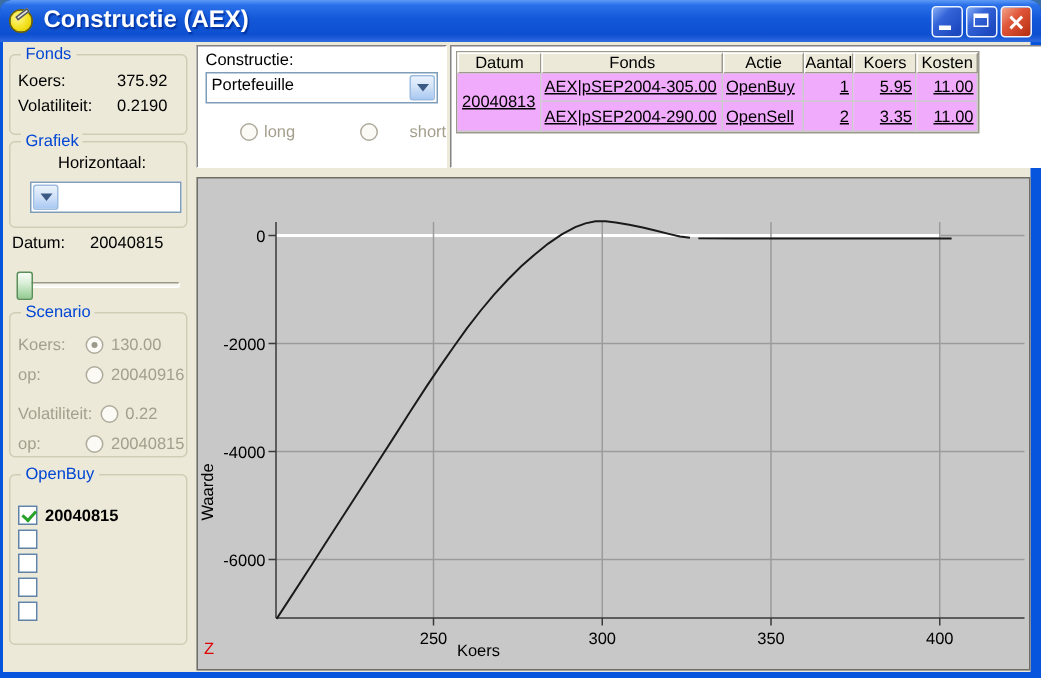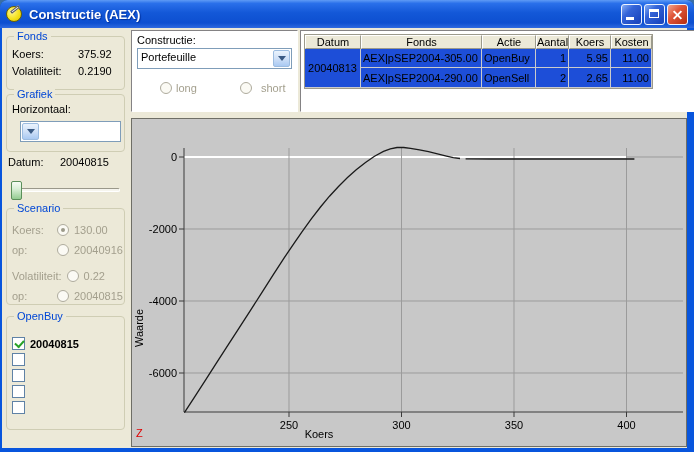--- a/index.html
+++ b/index.html
@@ -8,21 +8,21 @@
           overflow:hidden;font-family:"Liberation Sans",sans-serif;font-size:11px;color:#000;}
   
   .titlebar{position:absolute;left:0;top:0;right:0;height:28px;
     background:linear-gradient(180deg,#5f9bf5 0%,#2a70ea 12%,#1358d8 45%,#0d4fd0 82%,#2f6ae0 100%);
     border-radius:7px 7px 0 0;display:flex;align-items:center;padding:0 6px;}
   .title-icon{width:18px;height:18px;margin-right:5px;position:relative;}
   .title-icon .coin{position:absolute;left:0;top:1px;width:16px;height:16px;border-radius:50%;
     background:radial-gradient(circle at 35% 35%,#fff690,#f3e11c 55%,#d8c400);border:1px solid #6e6200;}
   .title-icon .pencil{position:absolute;left:4px;top:3px;width:10px;height:3px;background:#e8e8e8;
     border:1px solid #555;transform:rotate(-38deg);}
-  .title-text{color:#fff;font-weight:bold;font-size:13px;text-shadow:1px 1px 1px #00309c;white-space:nowrap;}
+  .title-text{color:#fff;font-weight:bold;font-size:16px;text-shadow:1px 1px 1px #00309c;white-space:nowrap;}
   .tb-buttons{margin-left:auto;display:flex;gap:2px;}
   .tb-btn{width:21px;height:21px;border-radius:3px;border:1px solid #eef4ff;position:relative;cursor:default;}
   .btn-min,.btn-max{background:linear-gradient(135deg,#86aef5 0%,#3464d8 35%,#1c48c0 85%);}
   .btn-close{background:linear-gradient(135deg,#f2a78e 0%,#e0563a 40%,#bc3416 90%);}
   .glyph-min{position:absolute;left:4px;bottom:4px;width:8px;height:3px;background:#fff;}
   .glyph-max{position:absolute;left:4px;top:4px;width:10px;height:9px;border:1px solid #fff;border-top:3px solid #fff;}
   .glyph-x1,.glyph-x2{position:absolute;left:4px;top:9px;width:11px;height:2px;background:#fff;}
   .glyph-x1{transform:rotate(45deg);} .glyph-x2{transform:rotate(-45deg);}
   
   .client{position:absolute;left:2px;top:28px;width:685px;height:420px;background:#ece9d8;}
@@ -56,22 +56,22 @@
   .scn-row .lbl{min-width:40px;}
   
   .ln-row{display:flex;align-items:center;gap:5px;padding-left:5px;height:13px;margin-bottom:3px;}
   
   .tbl{position:absolute;left:3px;top:3px;display:grid;
        grid-template-columns:56px 121px 54px 33px 42px 41px;grid-template-rows:14px 19px 20px;
        border:1px solid #9c9a8c;background:#fff;}
   .th{background:#ece9d8;border-top:1px solid #fff;border-left:1px solid #fff;
       border-right:1px solid #9c9a8c;border-bottom:1px solid #9c9a8c;
       display:flex;align-items:center;justify-content:center;overflow:hidden;}
-  .td{background:#1d4ed8;border-right:1px solid #cbcbcb;border-bottom:1px solid #cbcbcb;
-      display:flex;align-items:center;padding:0 2px;white-space:nowrap;overflow:hidden;}
+  .td{background:#f0abfc;border-right:1px solid #cbcbcb;border-bottom:1px solid #cbcbcb;
+      display:flex;align-items:center;padding:0 2px;white-space:nowrap;overflow:hidden;text-decoration:underline;}
   .td.num{justify-content:flex-end;}
   .td.ctr{justify-content:center;}
   .td.merge{grid-row:2/4;}
   
   .chart-panel{position:absolute;left:129px;top:90px;width:556px;height:329px;background:#c8c8c8;
                border:1px solid #6e6e66;}
   .chart-panel svg{position:absolute;left:0;top:0;}
   svg text{font-family:"Liberation Sans",sans-serif;}
   .waarde-label{position:absolute;left:-47px;top:203px;width:108px;text-align:center;transform:rotate(-90deg);}
   .koers-label{position:absolute;left:127px;top:309px;width:120px;text-align:center;}
@@ -113,21 +113,21 @@
           <span>375.92</span>
         </div>
         <div style="display:flex;padding:5px 0 0 5px;">
           <span style="width:66px;">Volatiliteit:</span>
           <span>0.2190</span>
         </div>
       </div>
 
       <div class="groupbox" style="left:4px;top:66px;width:119px;height:58px;">
         <span class="caption">Grafiek</span>
-        <div style="padding:8px 0 0 5px;">Horizontaal:</div>
+        <div style="padding:8px 0 0 5px;text-align:center;">Horizontaal:</div>
         <div class="combo" style="left:13px;top:26px;width:101px;">
           <span class="cbtn">
               <span class="chev"></span>
             </span>
         </div>
       </div>
 
       <div class="abs" style="left:6px;top:128px;display:flex;">
         <span style="width:52px;">Datum:</span>
         <span>20040815</span>
@@ -195,21 +195,21 @@
       <div class="combo" style="left:5px;top:17px;width:155px;gap:48px;">
         <span class="cval">Portefeuille</span>
         <span class="cbtn">
             <span class="chev"></span>
           </span>
       </div>
       <div class="abs" style="left:28px;top:51px;display:flex;align-items:center;gap:4px;">
         <span class="radio"></span>
         <span class="dim">long</span>
       </div>
-      <div class="abs" style="left:108px;top:51px;display:flex;align-items:flex-start;gap:9px;">
+      <div class="abs" style="left:108px;top:51px;display:flex;align-items:flex-start;gap:21px;">
         <span class="radio"></span>
         <span class="dim">short</span>
       </div>
     </div>
 
     <div class="panel" style="left:298px;top:2px;width:425px;height:82px;padding-left:12px;">
       <div class="tbl">
         <div class="th">Datum</div>
         <div class="th">Fonds</div>
         <div class="th">Actie</div>
@@ -220,21 +220,21 @@
         <div class="td ctr merge">20040813</div>
         <div class="td">AEX|pSEP2004-305.00</div>
         <div class="td">OpenBuy</div>
         <div class="td num">1</div>
         <div class="td num">5.95</div>
         <div class="td num">11.00</div>
 
         <div class="td">AEX|pSEP2004-290.00</div>
         <div class="td">OpenSell</div>
         <div class="td num">2</div>
-        <div class="td num">2.65</div>
+        <div class="td num">3.35</div>
         <div class="td num">11.00</div>
       </div>
     </div>
 
     <div class="chart-panel">
       <svg width="554" height="327">
           <line x1="52" y1="38" x2="495" y2="38" stroke="#ffffff" stroke-width="2"></line>
           <line x1="495" y1="38" x2="551" y2="38" stroke="#9b9b9b" stroke-width="1"></line>
           <line x1="52" y1="110" x2="551" y2="110" stroke="#9b9b9b" stroke-width="1"></line>
           <line x1="52" y1="182" x2="551" y2="182" stroke="#9b9b9b" stroke-width="1"></line>

